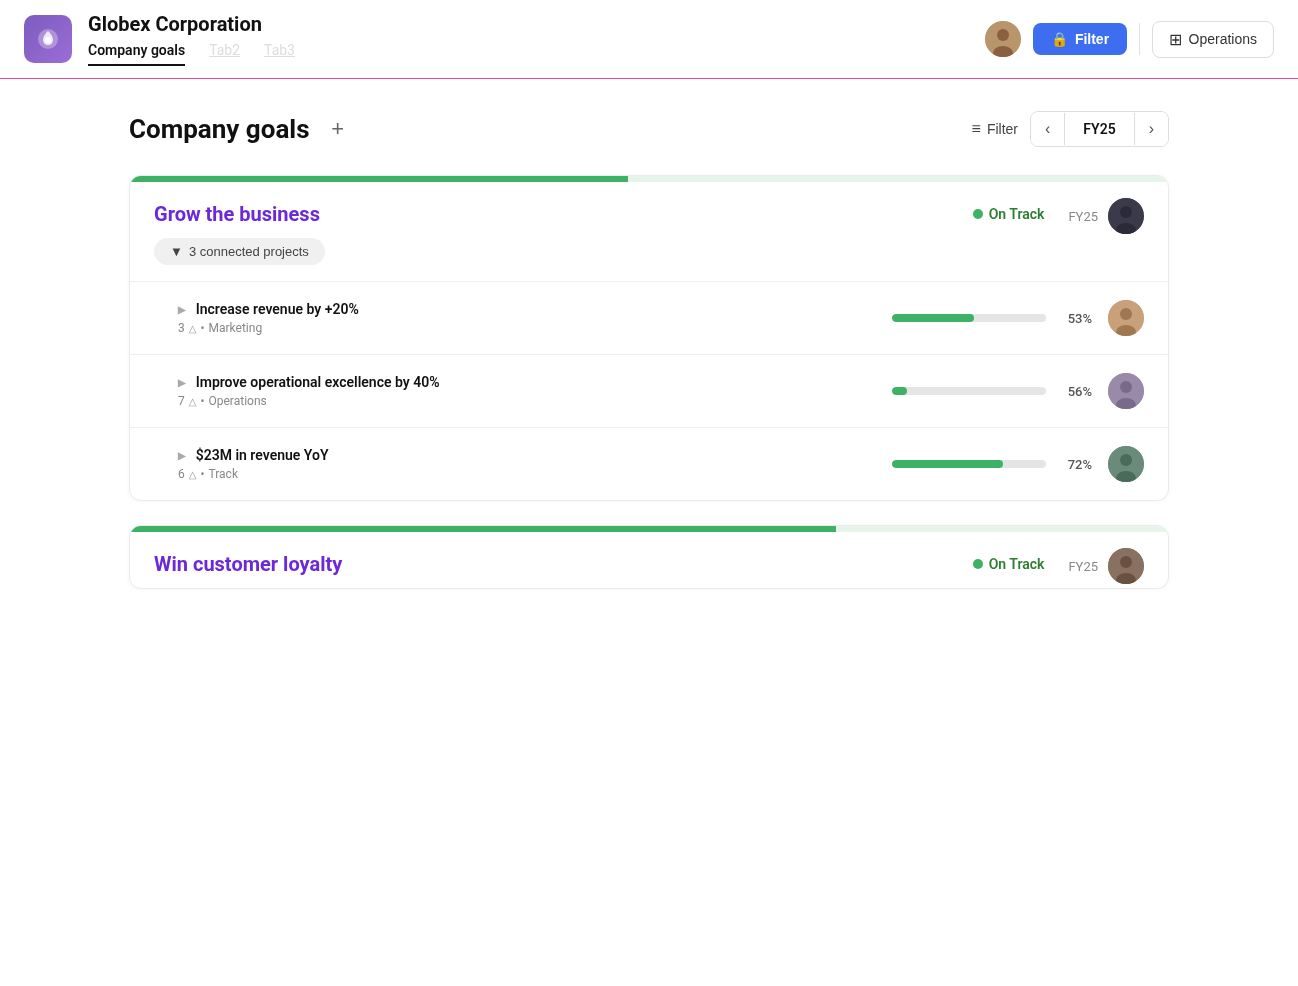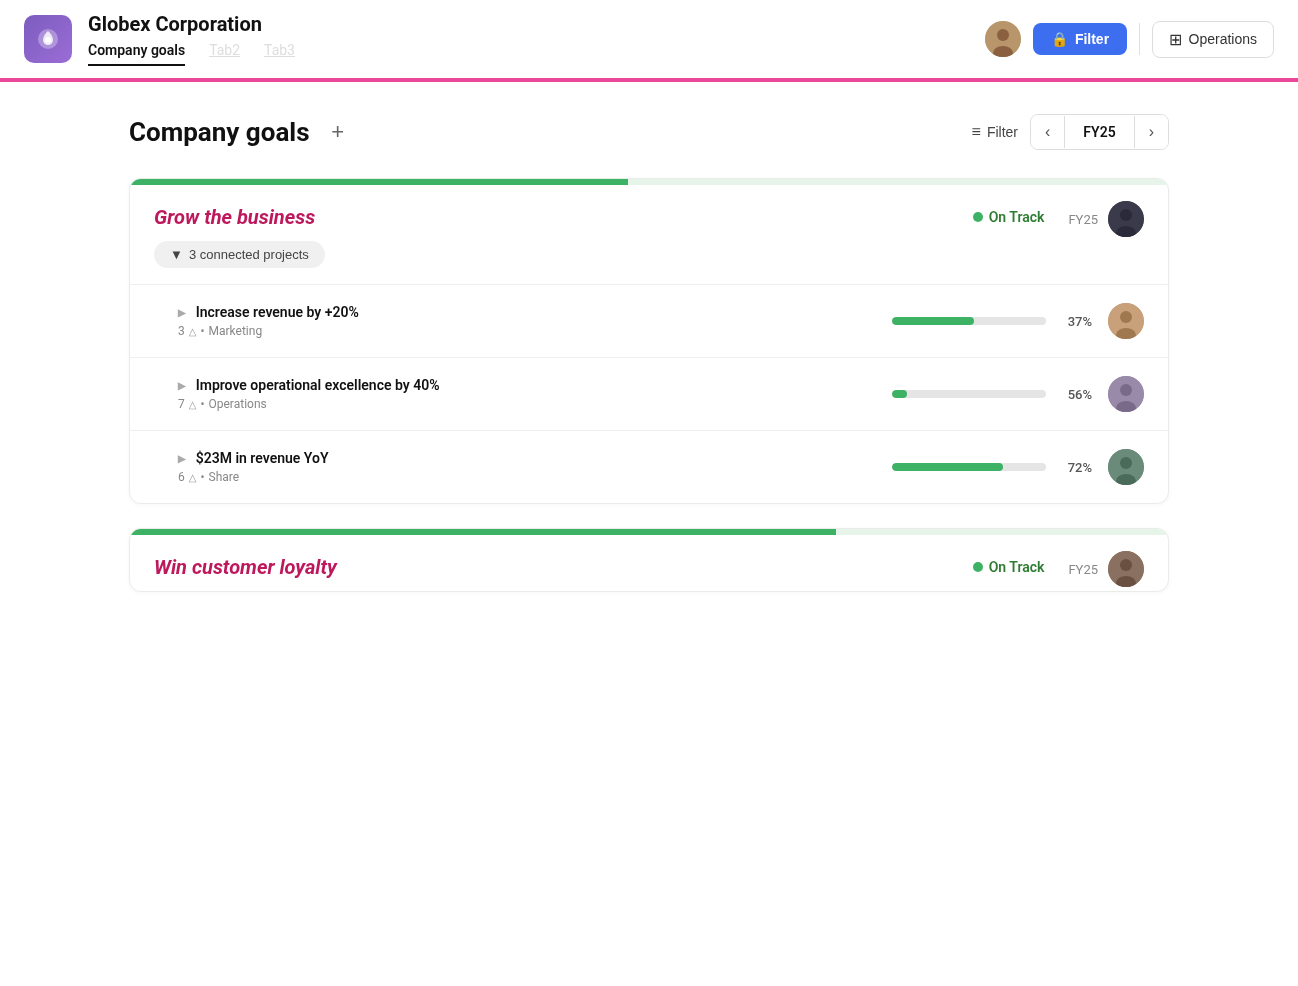--- a/index.html
+++ b/index.html
@@ -3,21 +3,21 @@
   <meta charset="utf-8">
   <style>
     * { box-sizing: border-box; margin: 0; padding: 0; }
     body { font-family: -apple-system, BlinkMacSystemFont, 'Segoe UI', Roboto, sans-serif; background: #fff; color: #1a1a2e; }
 
     
     .header {
       display: flex;
       align-items: center;
       padding: 12px 24px;
-      border-bottom: 4px solid #ec4899;
+      border-bottom: 1px solid #ec4899;
       gap: 16px;
     }
     .logo-box {
       width: 48px; height: 48px;
       background: linear-gradient(135deg, #7c5cbf, #9b6dd6);
       border-radius: 10px;
       display: flex; align-items: center; justify-content: center;
       color: white; font-size: 22px;
     }
     .header-title-block { flex: 1; }
@@ -94,21 +94,21 @@
     }
     .goal-progress-bar-fill {
       height: 100%;
       background: #3db265;
       border-radius: 0;
     }
     .goal-header {
       display: flex; align-items: center; justify-content: space-between;
       padding: 20px 24px 12px;
     }
-    .goal-title { font-size: 20px; font-weight: 700; color: #be185d; font-style: italic; }
+    .goal-title { font-size: 20px; font-weight: 700; color: #6d28d9; }
     .on-track-badge {
       display: flex; align-items: center; gap: 6px;
       font-size: 14px; font-weight: 600; color: #2e7d32;
     }
     .green-dot { width: 10px; height: 10px; border-radius: 50%; background: #3db265; }
 
     .connected-projects-btn {
       margin: 0 24px 16px;
       background: #f0f0f0; border: none; border-radius: 20px;
       padding: 6px 16px; font-size: 13px; color: #444;
@@ -256,21 +256,21 @@
             <span>3</span>
             <span class="triangle-icon">△</span>
             <span>•</span>
             <span>Marketing</span>
           </div>
         </div>
         <div class="sub-goal-progress">
           <div class="progress-track">
             <div class="progress-fill" style="width: 53%"></div>
           </div>
-          <span class="progress-pct">37%</span>
+          <span class="progress-pct">53%</span>
         </div>
         <div class="avatar-face" style="background:#c8a07a">
           <svg width="36" height="36" viewBox="0 0 36 36">
             <circle cx="18" cy="18" r="18" fill="#c8a07a"></circle>
             <circle cx="18" cy="14" r="6" fill="#a07850"></circle>
             <ellipse cx="18" cy="32" rx="10" ry="7" fill="#a07850"></ellipse>
           </svg>
         </div>
       </div>
 
@@ -305,21 +305,21 @@
       <div class="sub-goal-row">
         <div class="sub-goal-info">
           <div class="sub-goal-title">
             <span class="chevron-right">▶</span>
             <span>$23M in revenue YoY</span>
           </div>
           <div class="sub-goal-meta">
             <span>6</span>
             <span class="triangle-icon">△</span>
             <span>•</span>
-            <span>Share</span>
+            <span>Track</span>
           </div>
         </div>
         <div class="sub-goal-progress">
           <div class="progress-track">
             <div class="progress-fill" style="width: 72%"></div>
           </div>
           <span class="progress-pct">72%</span>
         </div>
         <div class="avatar-face" style="background:#6a8a7a">
           <svg width="36" height="36" viewBox="0 0 36 36">

